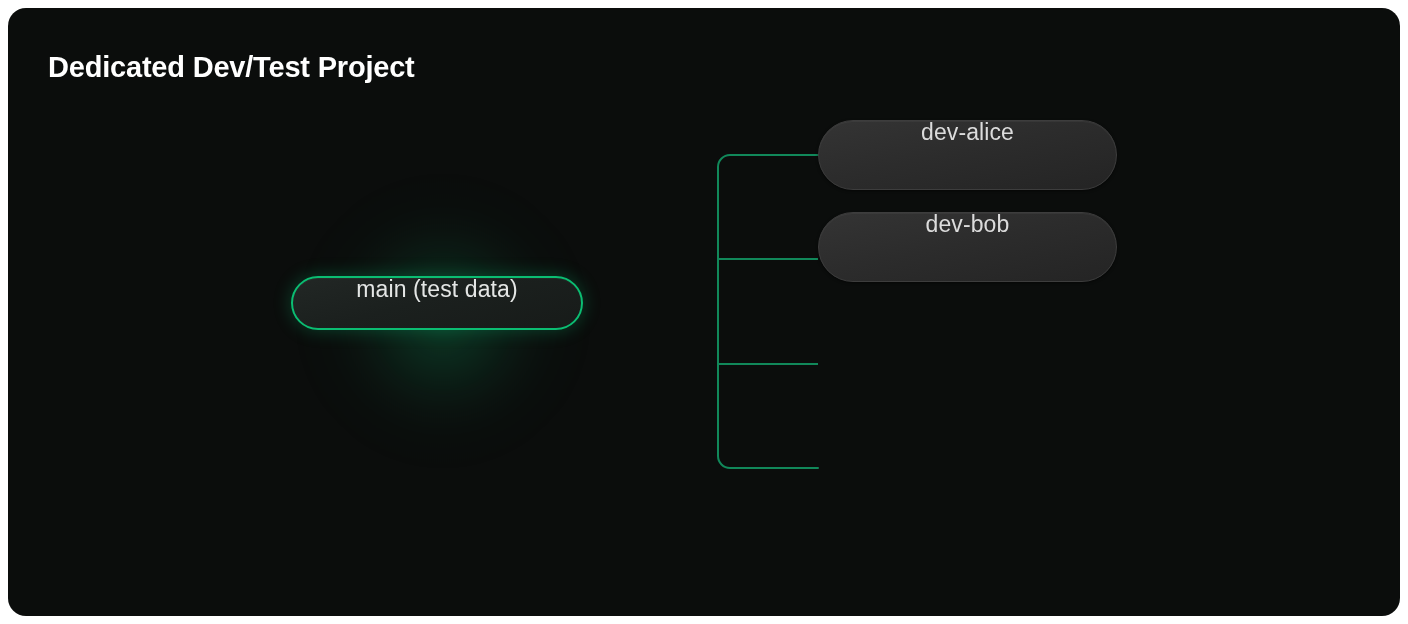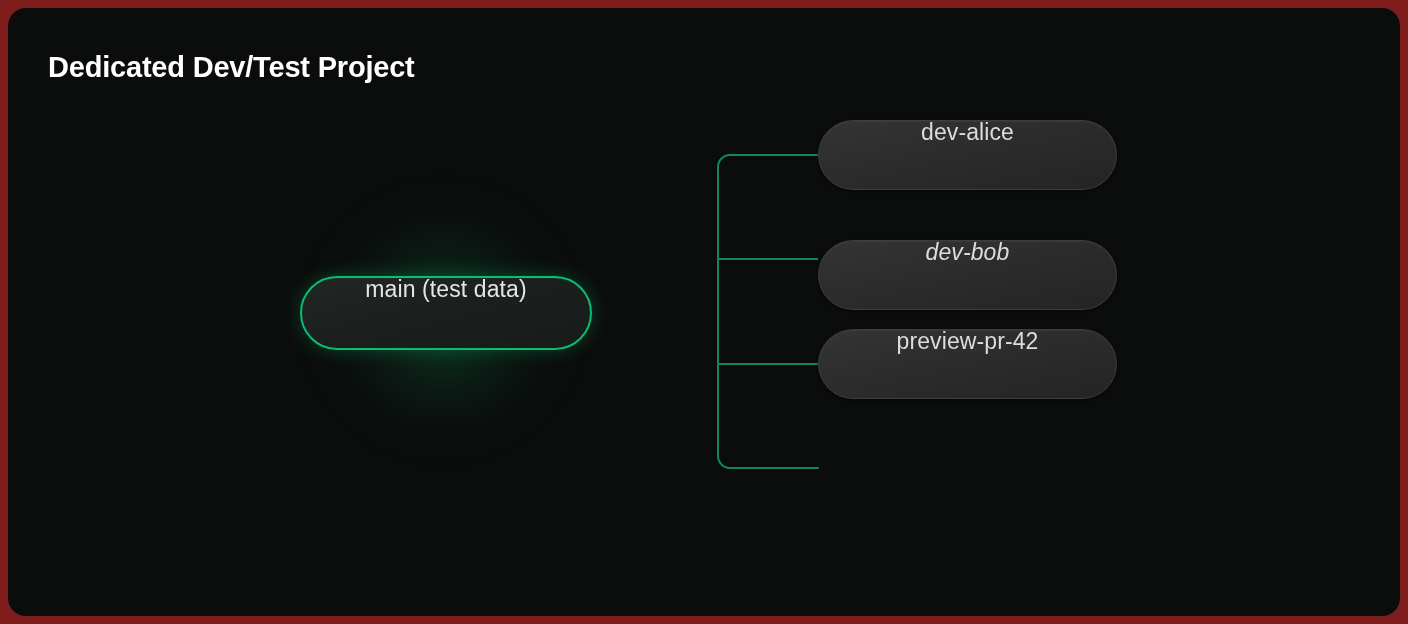--- a/index.html
+++ b/index.html
@@ -8,21 +8,21 @@
     width:1408px; height:624px;
     background:#000000;
     overflow:hidden;
     font-family:"Liberation Sans", sans-serif;
   }
 
   #app {
     position:relative;
     width:1408px;
     height:624px;
-    background:#7f1d1d;
+    background:#ffffff;
   }
 
   
   #card {
     position:absolute;
     left:8px; top:8px;
     width:1392px; height:608px;
     background:#0b0d0c;
     border-radius:18px;
     overflow:hidden;
@@ -80,42 +80,42 @@
 
   .node .label {
     font-size:23px;
     font-weight:normal;
     letter-spacing:0.1px;
     line-height:1;
   }
 
   
   .node.root {
-    left:292px; top:268px;
-    width:292px; height:74px;
+    left:283px; top:268px;
+    width:292px; height:54px;
     background:linear-gradient(165deg,#222725 0%,#1b201e 45%,#171b19 100%);
     border:2px solid #0bbd72;
     box-shadow:0 0 18px rgba(13,190,115,0.30),
                inset 0 1px 0 rgba(255,255,255,0.035);
   }
   .node.root .label { color:#e4e6e5; }
 
   
   .node.branch {
     left:810px;
     width:299px; height:70px;
     background:linear-gradient(168deg,#343434 0%,#2c2c2c 46%,#242424 100%);
     border:1px solid #3d3d3d;
     box-shadow:0 1px 3px rgba(0,0,0,0.55),
                inset 0 1px 0 rgba(255,255,255,0.045);
   }
   .node.branch .label { color:#dcdcdc; }
 
   .node.branch.n0 { top:112px; }
-  .node.branch.n1 { top:232px;font-style:italic; }
+  .node.branch.n1 { top:204px; }
   .node.branch.n2 { top:321px; }
   .node.branch.n3 { top:425px; }
 </style>
 </head>
 <body>
 
 <div id="app">
 
   <div id="card">
 
@@ -167,20 +167,17 @@
       </div>
 
       <div class="node branch n0">
         <span class="label">dev-alice</span>
       </div>
 
       <div class="node branch n1">
         <span class="label">dev-bob</span>
       </div>
 
-      <div class="node branch n2">
-        <span class="label">preview-pr-42</span>
-      </div>
 
 
     </div>
   </div>
 </div>
 
 </body></html>

